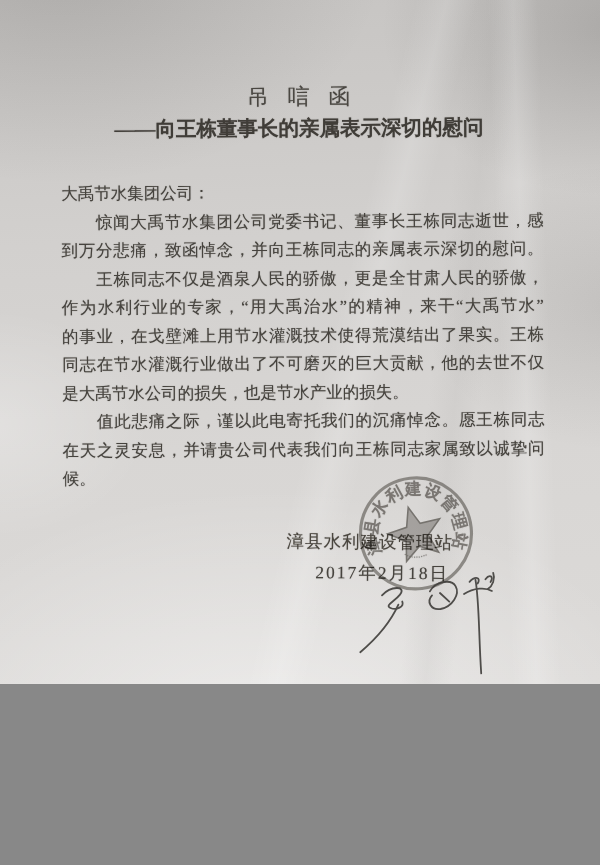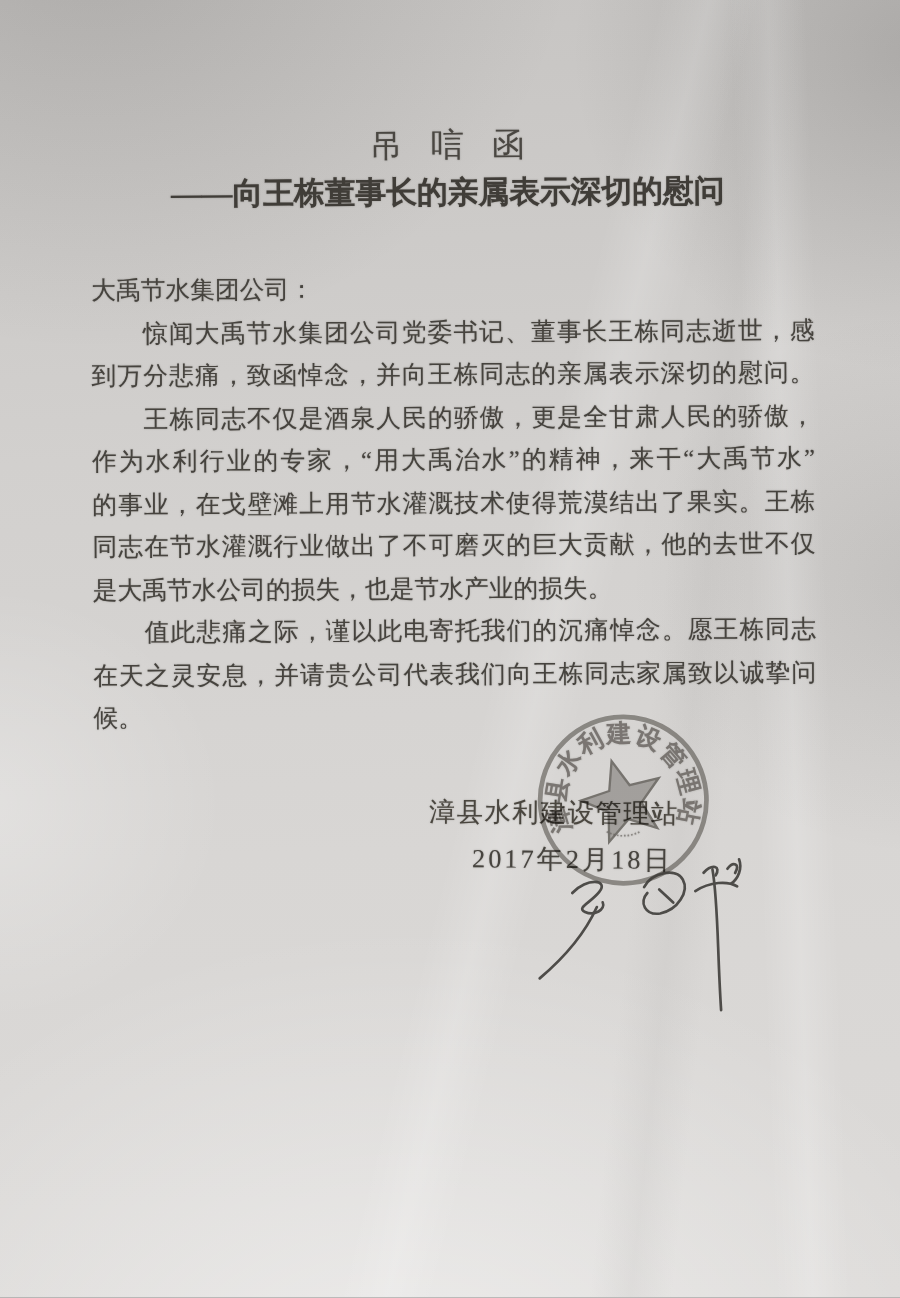--- a/index.html
+++ b/index.html
@@ -1,17 +1,17 @@
 <!DOCTYPE html>
 <html><head>
 <meta charset="utf-8">
 <style>
   html,body{margin:0;padding:0;background:#888;}
   .photo{
-    position:relative;width:600px;height:865px;overflow:hidden;
+    position:relative;width:600px;height:684px;overflow:hidden;
     font-family:"Liberation Serif","DejaVu Serif",serif;
     background-color:#cfcdcb;
     background-image:
       radial-gradient(90% 55% at 10% -6%, rgba(40,38,36,0.16), rgba(40,38,36,0) 60%),
       radial-gradient(70% 45% at 102% 4%, rgba(40,38,36,0.18), rgba(40,38,36,0) 55%),
       radial-gradient(55% 35% at 103% 45%, rgba(40,38,36,0.10), rgba(40,38,36,0) 60%),
       radial-gradient(120% 70% at 45% 112%, rgba(255,255,255,0.55), rgba(255,255,255,0) 58%),
       radial-gradient(45% 28% at -2% 62%, rgba(255,255,255,0.28), rgba(255,255,255,0) 60%),
       linear-gradient(178deg,#c7c5c3 0%,#d2d0ce 35%,#d8d6d4 65%,#dcdad8 100%);
   }

